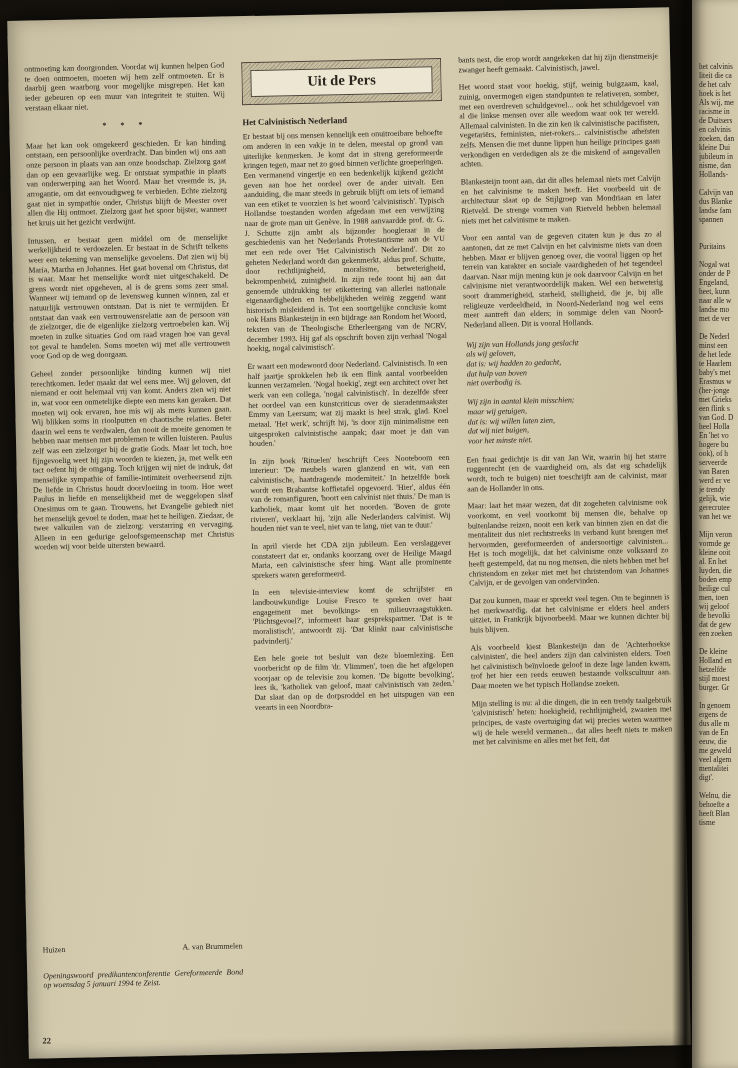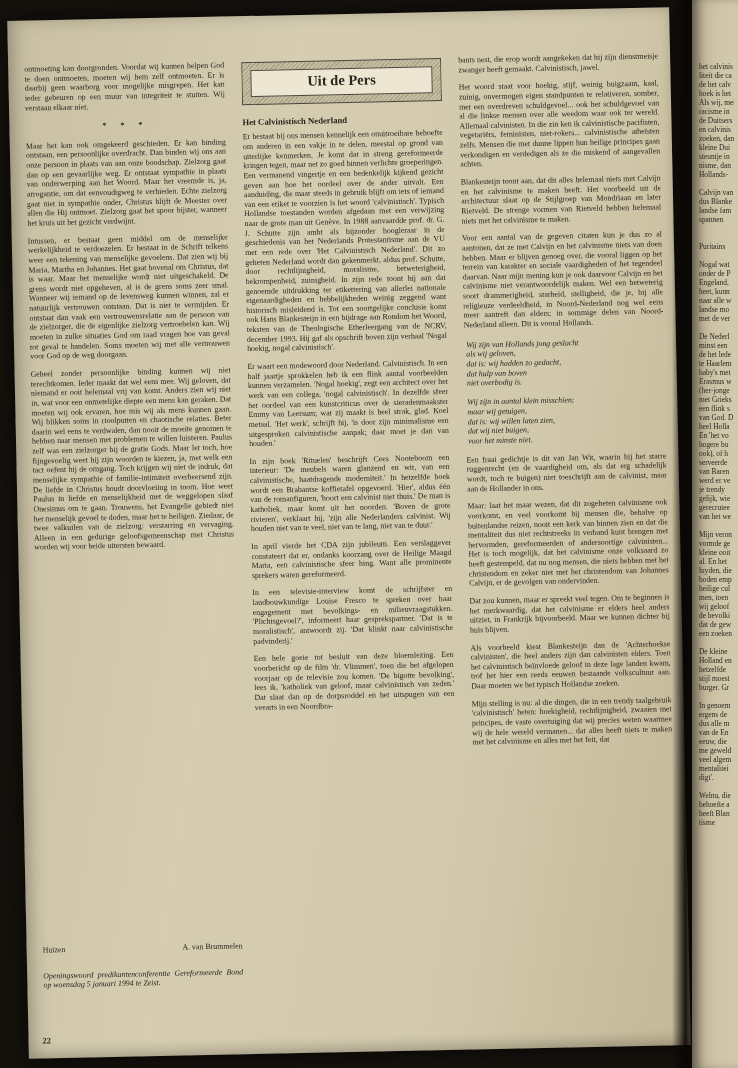--- a/index.html
+++ b/index.html
@@ -163,21 +163,21 @@
         <div class="frag-line">het calvinis</div>
         <div class="frag-line">liteit die ca</div>
         <div class="frag-line">de het calv</div>
         <div class="frag-line">hoek is het</div>
         <div class="frag-line">Als wij, met</div>
         <div class="frag-line">racisme in</div>
         <div class="frag-line">de Duitsers</div>
         <div class="frag-line">en calvinis</div>
         <div class="frag-line">zoeken, dan</div>
         <div class="frag-line">kleine Dui</div>
-        <div class="frag-line">steuntje in</div>
+        <div class="frag-line">jubileum in</div>
         <div class="frag-line">nisme, dan</div>
         <div class="frag-line">Hollands-</div>
         <div class="frag-line"></div>
         <div class="frag-line">Calvijn van</div>
         <div class="frag-line">dus Blanke</div>
         <div class="frag-line">landse fam</div>
         <div class="frag-line">spannen</div>
         <div class="frag-line"></div>
         <div class="frag-line"></div>
         <div class="frag-line">Puritains</div>

